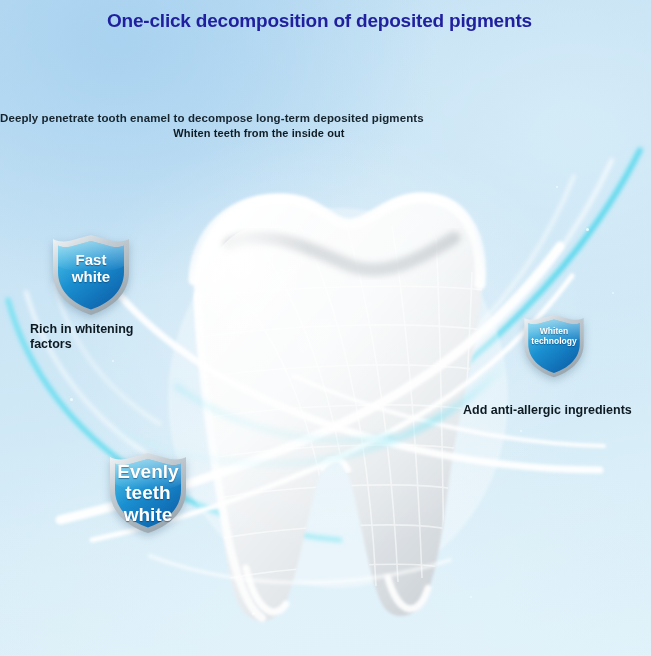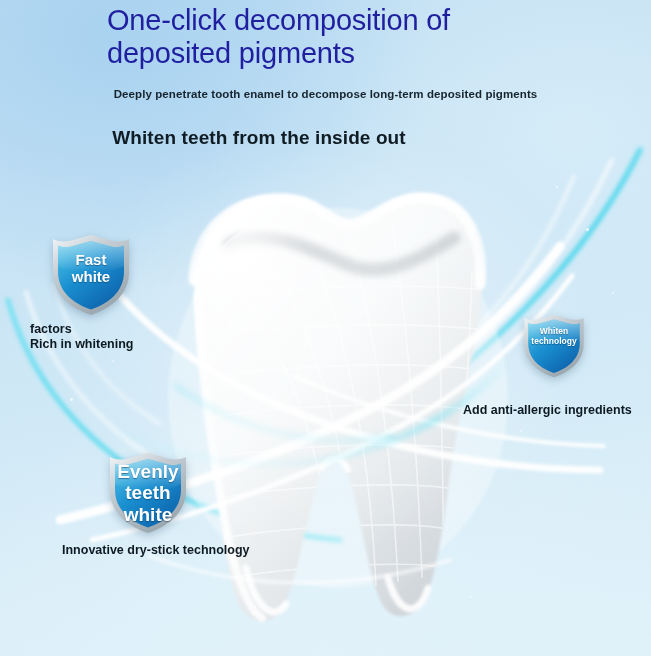--- a/index.html
+++ b/index.html
@@ -20,30 +20,30 @@
   
   .haze{position:absolute;inset:0;pointer-events:none;
     background:radial-gradient(ellipse 60% 48% at 50% 52%, rgba(255,255,255,0.40) 0%, rgba(255,255,255,0) 68%);}
 
   
   .sparkle{position:absolute;border-radius:50%;background:#ffffff;pointer-events:none;}
 
   
   .title{
     position:absolute;left:107px;top:4px;width:470px;
-    font-size:29px;line-height:33px;font-weight:normal;
+    font-size:19px;line-height:33px;font-weight:bold;
     color:#1f1fa0;letter-spacing:-0.2px;
   }
   .sub1{
-    position:absolute;left:0;top:88px;width:651px;text-align:center;
+    position:absolute;left:0;top:112px;width:651px;
     font-size:11.5px;font-weight:bold;color:#16242e;letter-spacing:0.1px;
   }
   .sub2{
     position:absolute;left:0;top:127px;width:518px;text-align:center;
-    font-size:19px;font-weight:bold;color:#101c24;letter-spacing:0.1px;
+    font-size:11px;font-weight:bold;color:#101c24;letter-spacing:0.1px;
   }
 
   
   .toothwrap{position:absolute;left:150px;top:168px;width:370px;height:470px;}
   .toothwrap svg{display:block;}
 
   
   .arcs{position:absolute;left:0;top:0;width:651px;height:656px;pointer-events:none;}
 
   
@@ -356,19 +356,18 @@
                  C 10.5 15, 15 15.5, 21 14.5 Z" fill="url(#shGloss3)"></path>
       </svg>
       <div class="txt">
         <div>Whiten</div>
         <div>technology</div>
       </div>
     </div>
   </div>
 
   <div class="caption" id="cap-rich">
+    <div>Rich in whitening</div>
     <div>factors</div>
-    <div>Rich in whitening</div>
-  </div>
-  <div class="caption" id="cap-innov">Innovative dry-stick technology</div>
+  </div>
   <div class="caption" id="cap-anti">Add anti-allergic ingredients</div>
 
 </div>
 
 </body></html>

